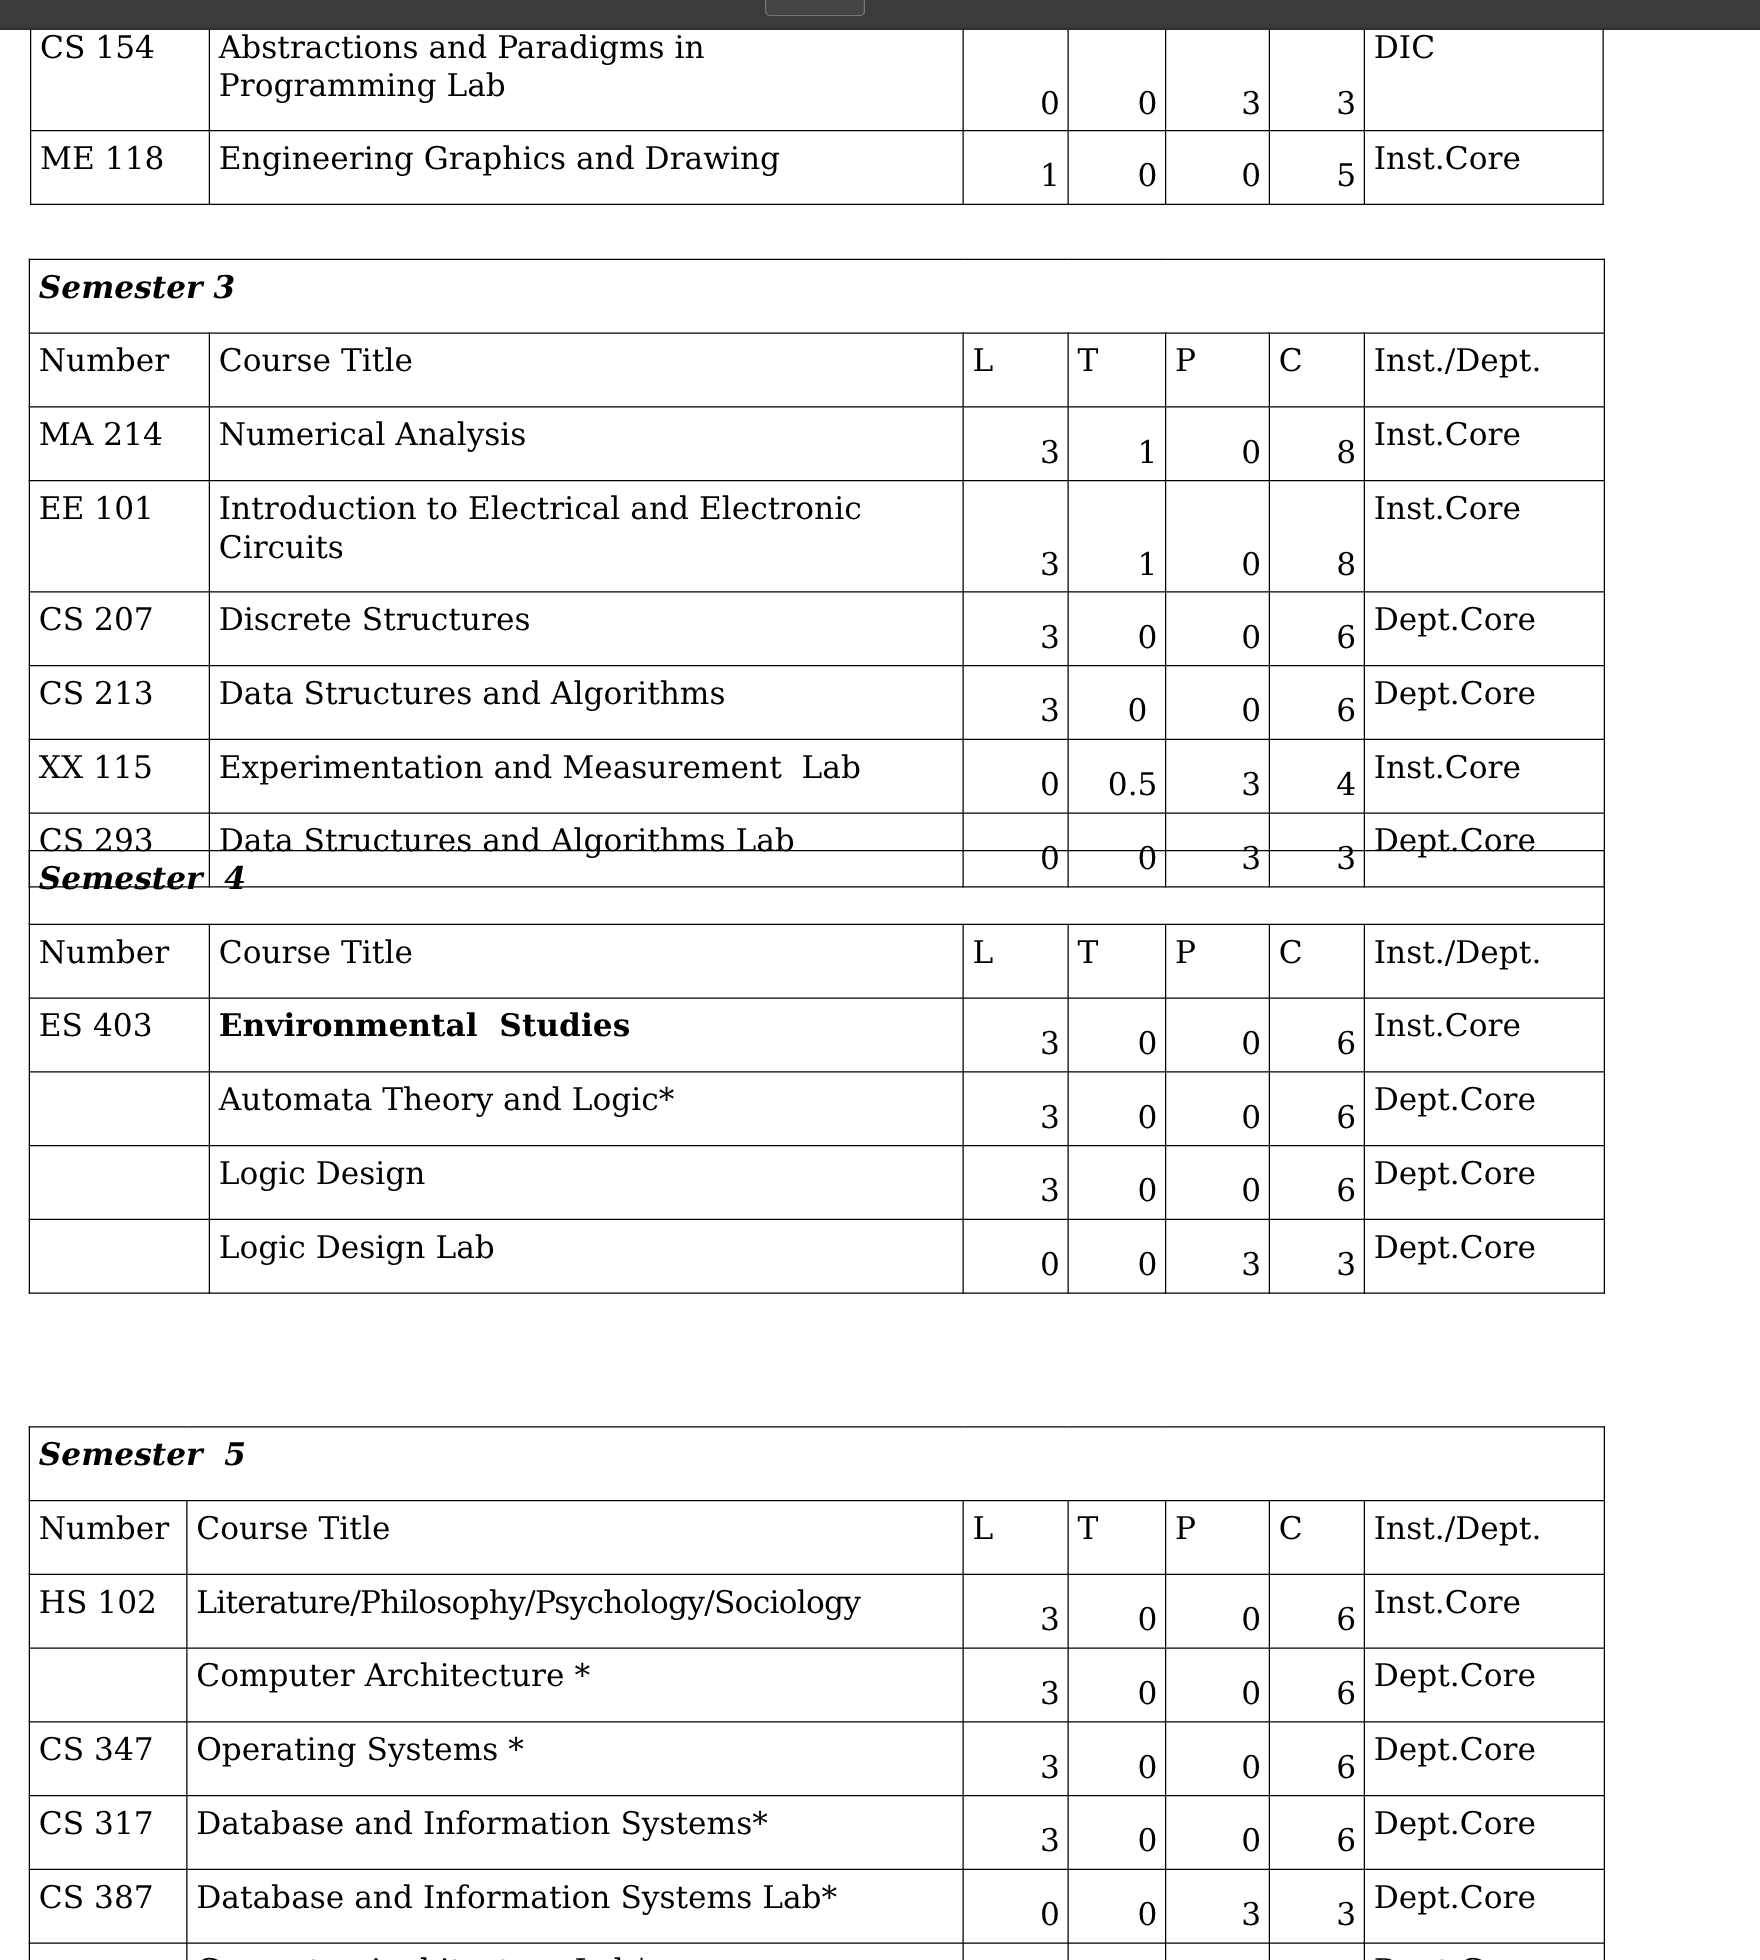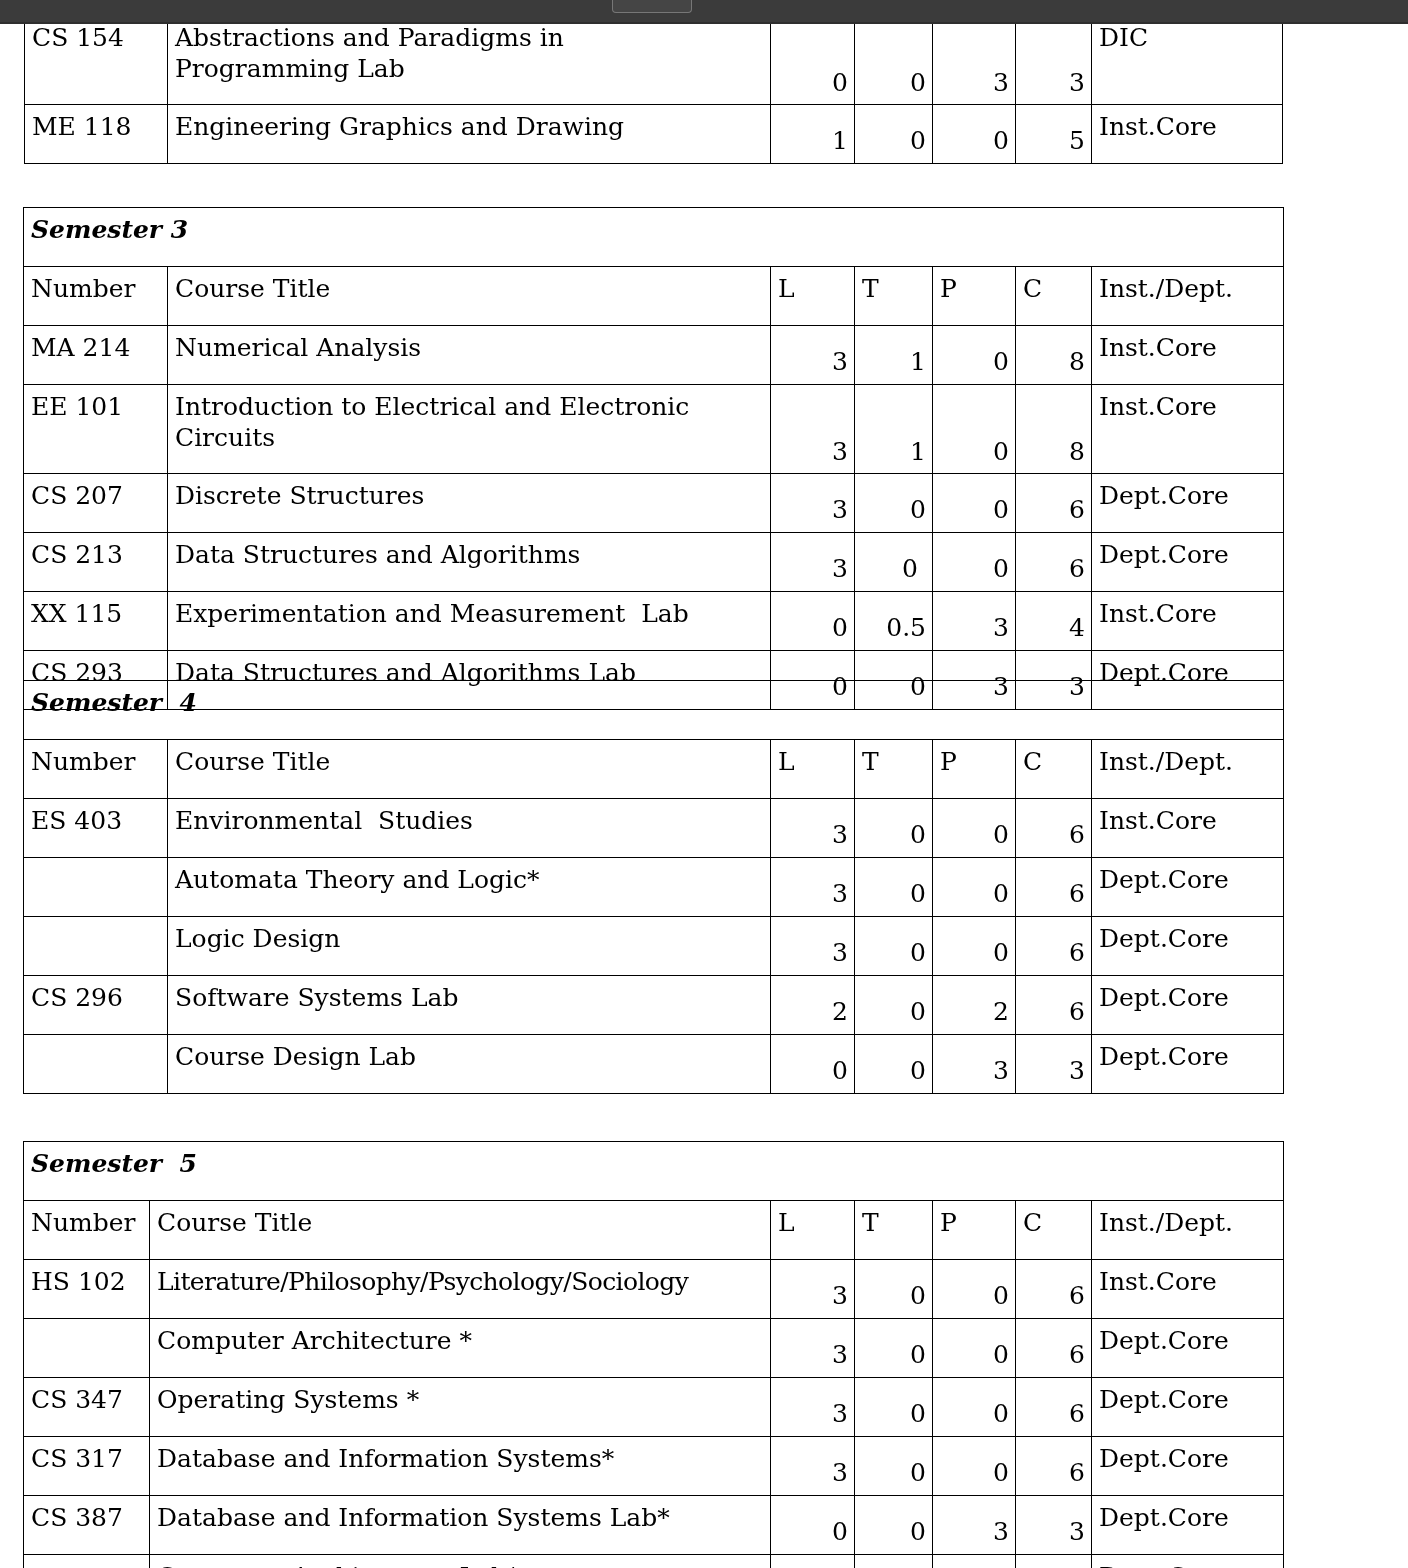--- a/index.html
+++ b/index.html
@@ -163,21 +163,21 @@
     <td class="head">Number</td>
     <td class="head">Course Title</td>
     <td class="head">L</td>
     <td class="head">T</td>
     <td class="head">P</td>
     <td class="head">C</td>
     <td class="head">Inst./Dept.</td>
   </tr>
   <tr class="row1">
     <td>ES 403</td>
-    <td style="white-space:pre;">Environmental  Studies</td>
+    <td style="white-space:pre;font-weight:bold;">Environmental  Studies</td>
     <td class="num">3</td>
     <td class="num">0</td>
     <td class="num">0</td>
     <td class="num">6</td>
     <td>Inst.Core</td>
   </tr>
   <tr class="row1">
     <td></td>
     <td>Automata Theory and Logic*</td>
     <td class="num">3</td>
@@ -189,31 +189,22 @@
   <tr class="row1">
     <td></td>
     <td>Logic Design</td>
     <td class="num">3</td>
     <td class="num">0</td>
     <td class="num">0</td>
     <td class="num">6</td>
     <td>Dept.Core</td>
   </tr>
   <tr class="row1">
-    <td>CS 296</td>
-    <td>Software Systems Lab</td>
-    <td class="num">2</td>
-    <td class="num">0</td>
-    <td class="num">2</td>
-    <td class="num">6</td>
-    <td>Dept.Core</td>
-  </tr>
-  <tr class="row1">
-    <td></td>
-    <td>Course Design Lab</td>
+    <td></td>
+    <td>Logic Design Lab</td>
     <td class="num">0</td>
     <td class="num">0</td>
     <td class="num">3</td>
     <td class="num">3</td>
     <td>Dept.Core</td>
   </tr>
 </tbody>
   </table>
 
 <table class="sem" style="left:23px; top:1141px; width:1260px;">

